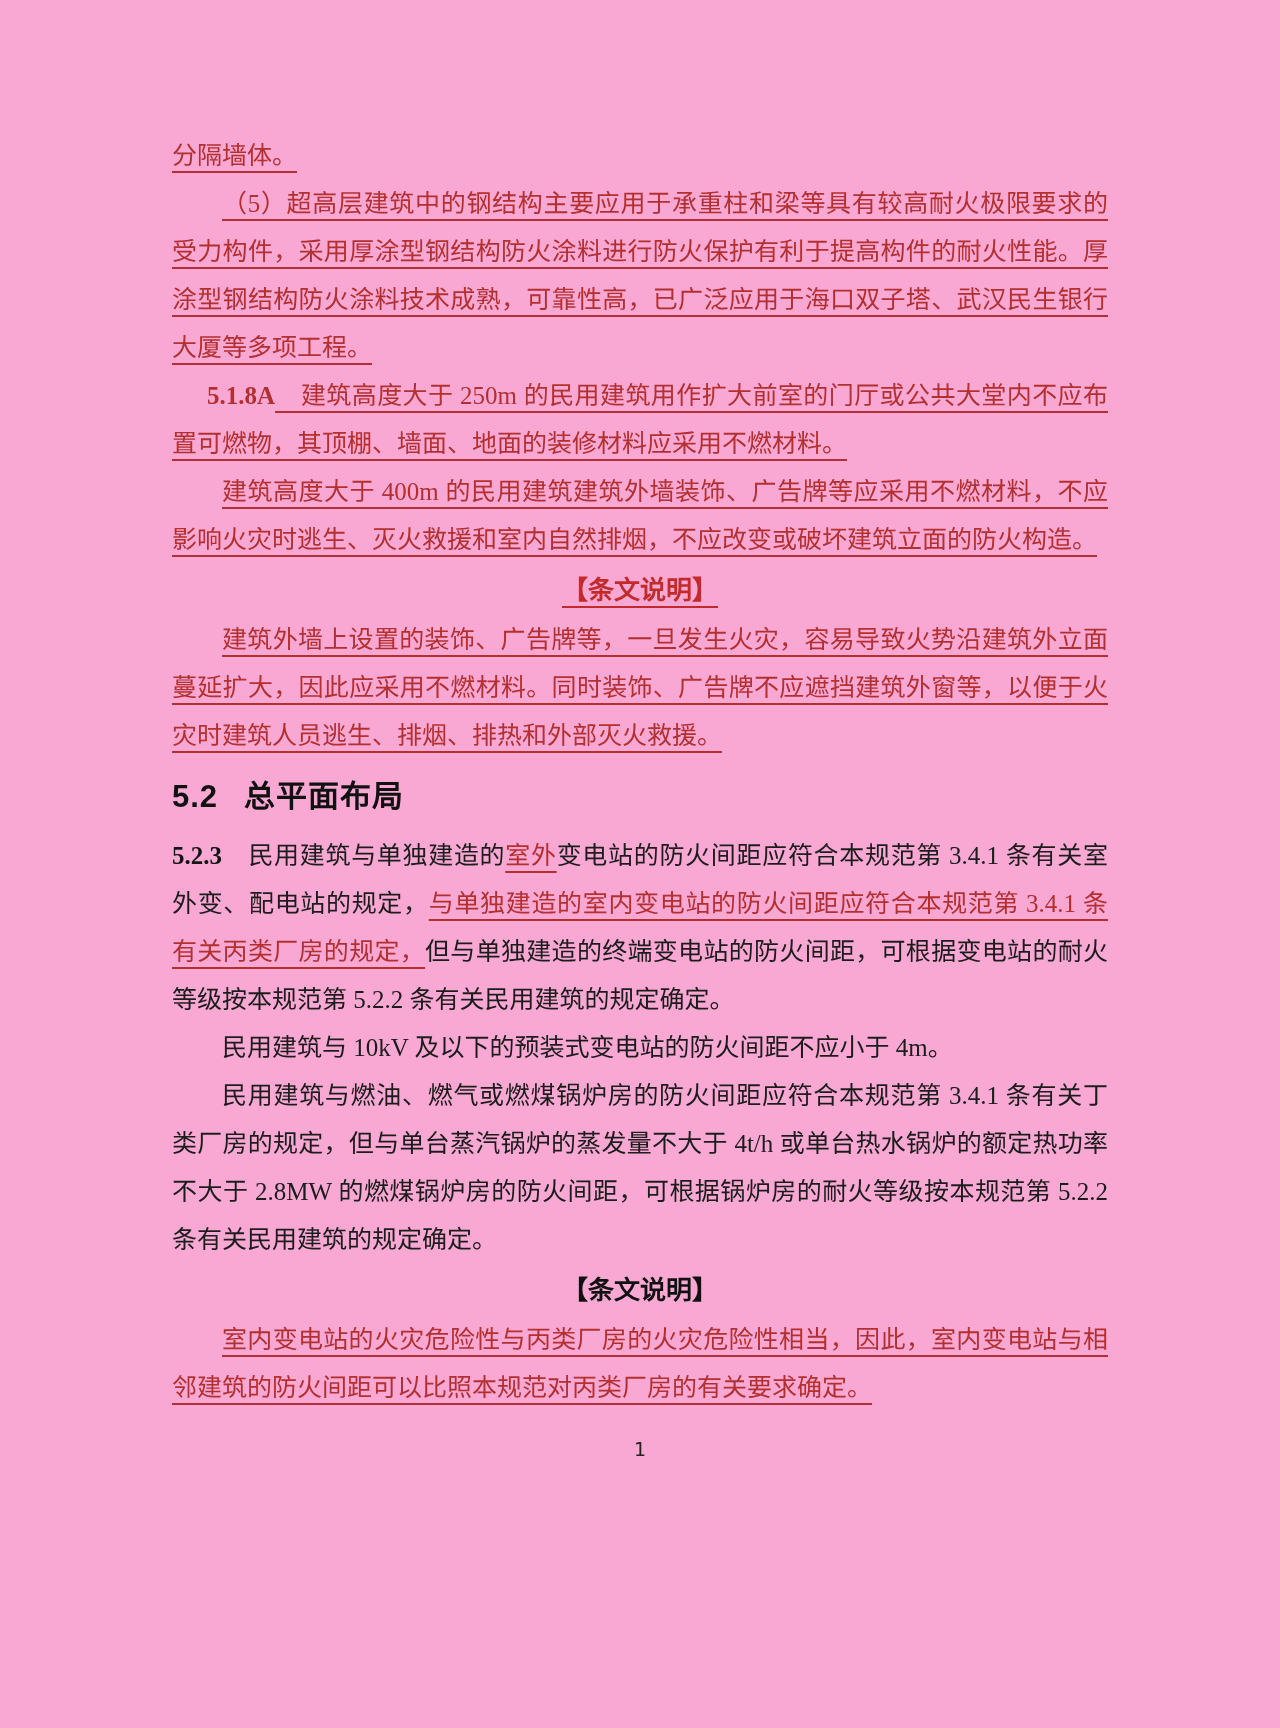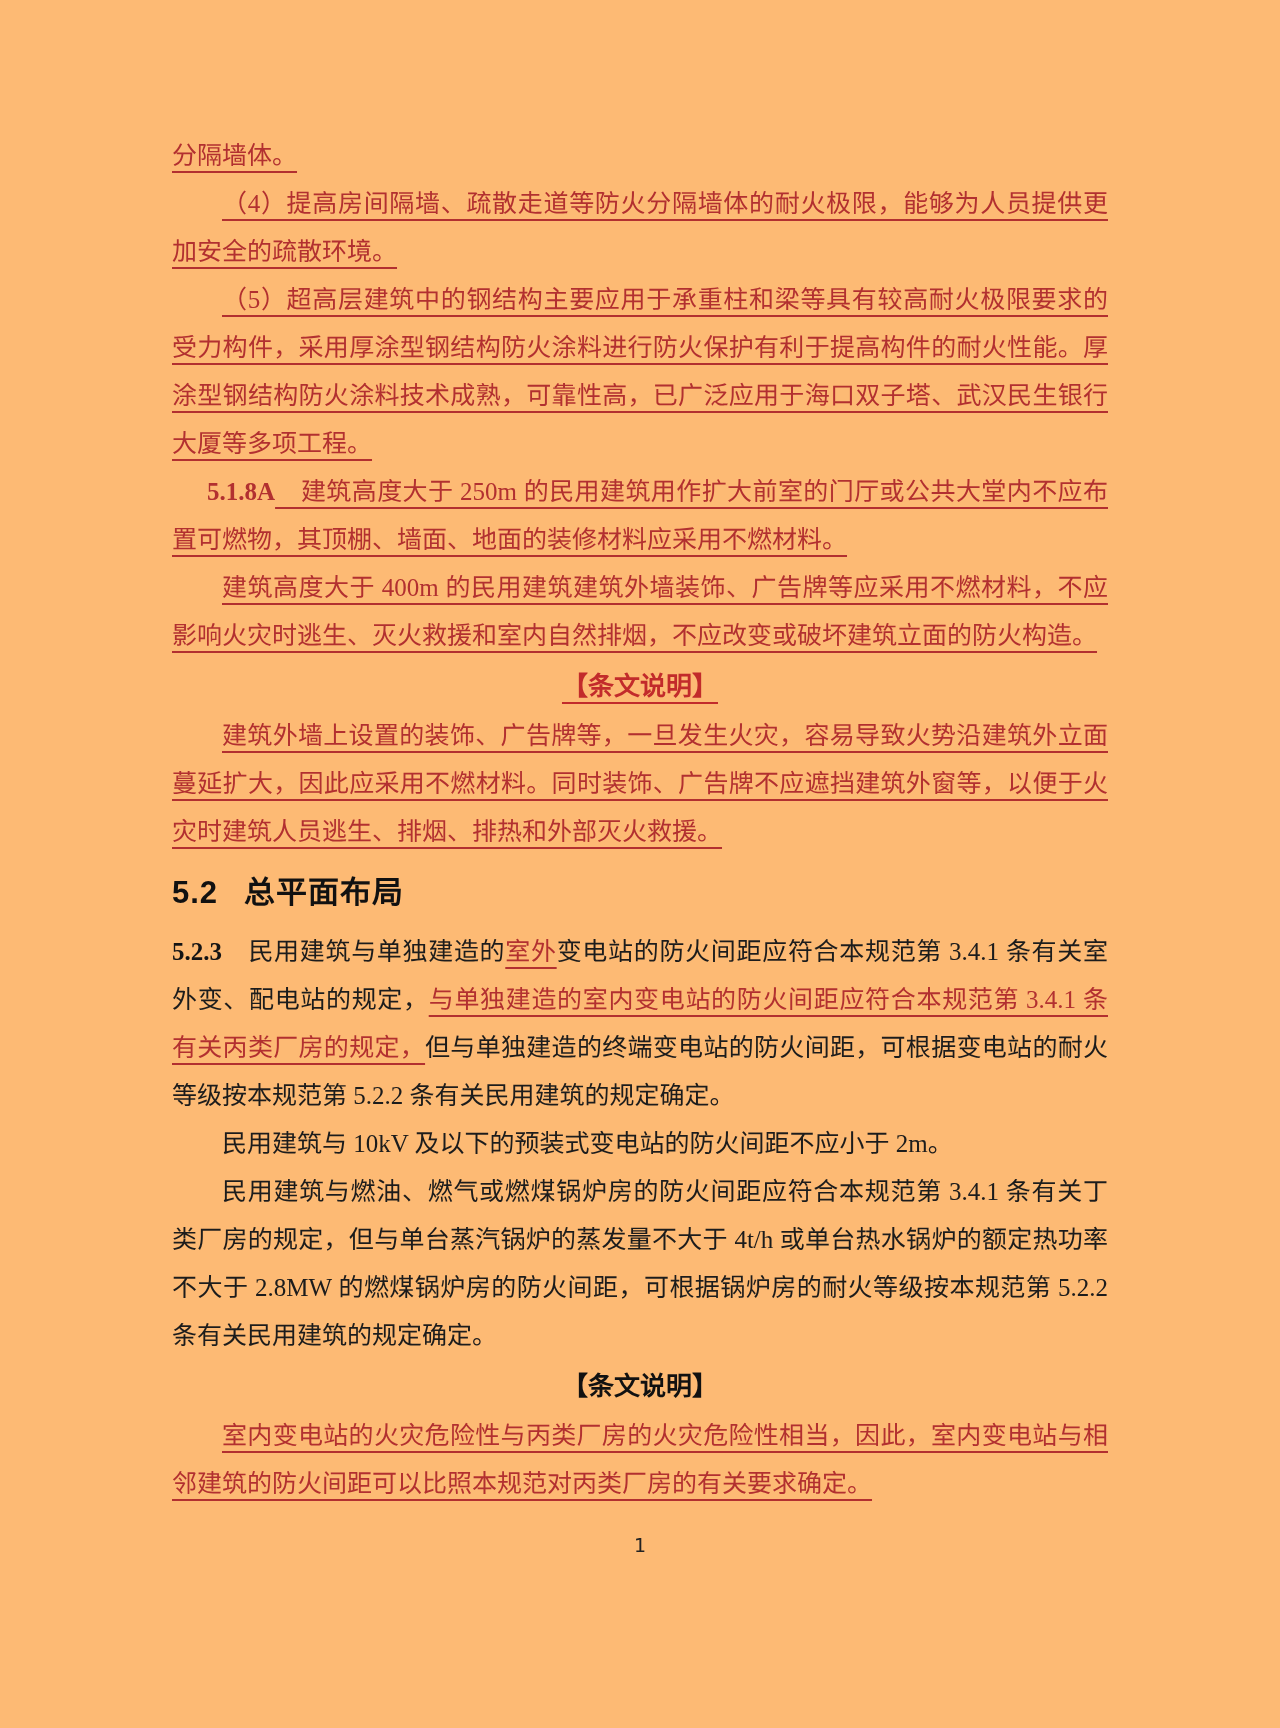--- a/index.html
+++ b/index.html
@@ -5,21 +5,21 @@
   html, body {
     margin: 0;
     padding: 0;
     background: #ffffff;
   }
   .page {
     position: relative;
     width: 1280px;
     height: 1728px;
     box-sizing: border-box;
-    background: #fdba74;
+    background: #f9a8d4;
     padding: 132px 172px 0 172px;
     font-family: "Liberation Serif", "DejaVu Serif", serif;
     font-size: 25px;
     color: #1c1c1c;
     overflow: hidden;
   }
   .doc-body p.para {
     margin: 0;
     text-align: justify;
     line-height: 48px;
@@ -87,27 +87,26 @@
     font-size: 19px;
     color: #222222;
   }
 </style>
 </head>
 <body>
 
 <div class="page">
   <div class="doc-body" id="doc-body">
       <p class="para"><span class="run red">分隔墙体。</span></p>
-      <p class="para indent"><span class="run red">（4）提高房间隔墙、疏散走道等防火分隔墙体的耐火极限，能够为人员提供更加安全的疏散环境。</span></p>
       <p class="para indent"><span class="run red">（5）超高层建筑中的钢结构主要应用于承重柱和梁等具有较高耐火极限要求的受力构件，采用厚涂型钢结构防火涂料进行防火保护有利于提高构件的耐火性能。厚涂型钢结构防火涂料技术成熟，可靠性高，已广泛应用于海口双子塔、武汉民生银行大厦等多项工程。</span></p>
       <p class="para"><span class="run red-bold">5.1.8A</span><span class="run red">　建筑高度大于 250m 的民用建筑用作扩大前室的门厅或公共大堂内不应布置可燃物，其顶棚、墙面、地面的装修材料应采用不燃材料。</span></p>
       <p class="para indent"><span class="run red">建筑高度大于 400m 的民用建筑建筑外墙装饰、广告牌等应采用不燃材料，不应影响火灾时逃生、灭火救援和室内自然排烟，不应改变或破坏建筑立面的防火构造。</span></p>
       <p class="note note-red">【条文说明】</p>
       <p class="para indent"><span class="run red">建筑外墙上设置的装饰、广告牌等，一旦发生火灾，容易导致火势沿建筑外立面蔓延扩大，因此应采用不燃材料。同时装饰、广告牌不应遮挡建筑外窗等，以便于火灾时建筑人员逃生、排烟、排热和外部灭火救援。</span></p>
       <h2 class="section-heading"><span class="sec-num">5.2</span><span class="sec-title">总平面布局</span></h2>
       <p class="para"><span class="run black-bold">5.2.3</span><span class="run black">　民用建筑与单独建造的</span><span class="run red">室外</span><span class="run black">变电站的防火间距应符合本规范第 3.4.1 条有关室外变、配电站的规定，</span><span class="run red">与单独建造的室内变电站的防火间距应符合本规范第 3.4.1 条有关丙类厂房的规定，</span><span class="run black">但与单独建造的终端变电站的防火间距，可根据变电站的耐火等级按本规范第 5.2.2 条有关民用建筑的规定确定。</span></p>
-      <p class="para indent"><span class="run black">民用建筑与 10kV 及以下的预装式变电站的防火间距不应小于 2m。</span></p>
+      <p class="para indent"><span class="run black">民用建筑与 10kV 及以下的预装式变电站的防火间距不应小于 4m。</span></p>
       <p class="para indent"><span class="run black">民用建筑与燃油、燃气或燃煤锅炉房的防火间距应符合本规范第 3.4.1 条有关丁类厂房的规定，但与单台蒸汽锅炉的蒸发量不大于 4t/h 或单台热水锅炉的额定热功率不大于 2.8MW 的燃煤锅炉房的防火间距，可根据锅炉房的耐火等级按本规范第 5.2.2 条有关民用建筑的规定确定。</span></p>
       <p class="note note-black">【条文说明】</p>
       <p class="para indent"><span class="run red">室内变电站的火灾危险性与丙类厂房的火灾危险性相当，因此，室内变电站与相邻建筑的防火间距可以比照本规范对丙类厂房的有关要求确定。</span></p>
     </div>
   <div class="page-number">1</div>
 </div>
 
 </body></html>

